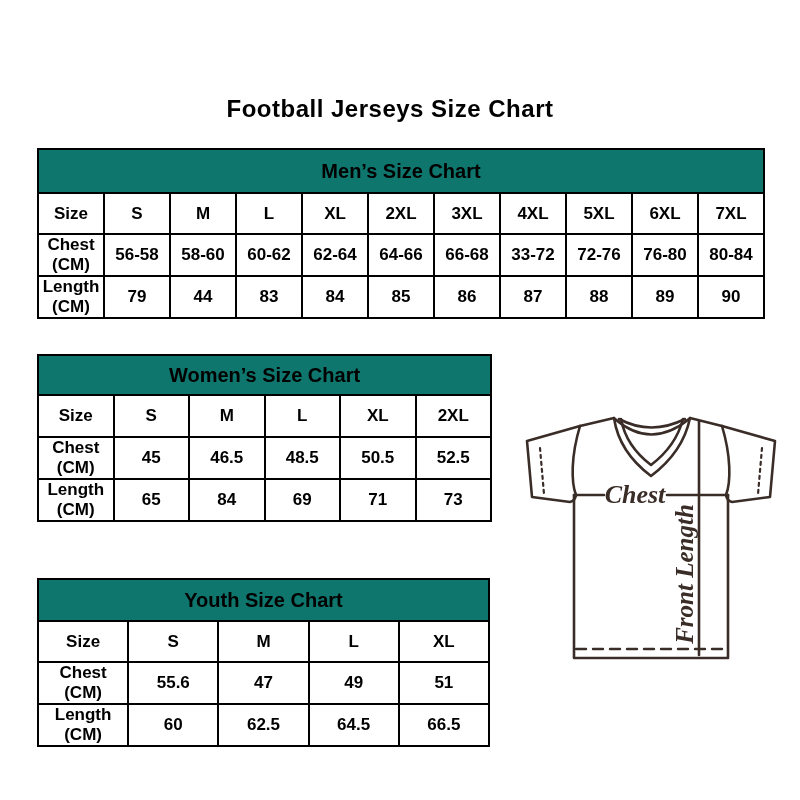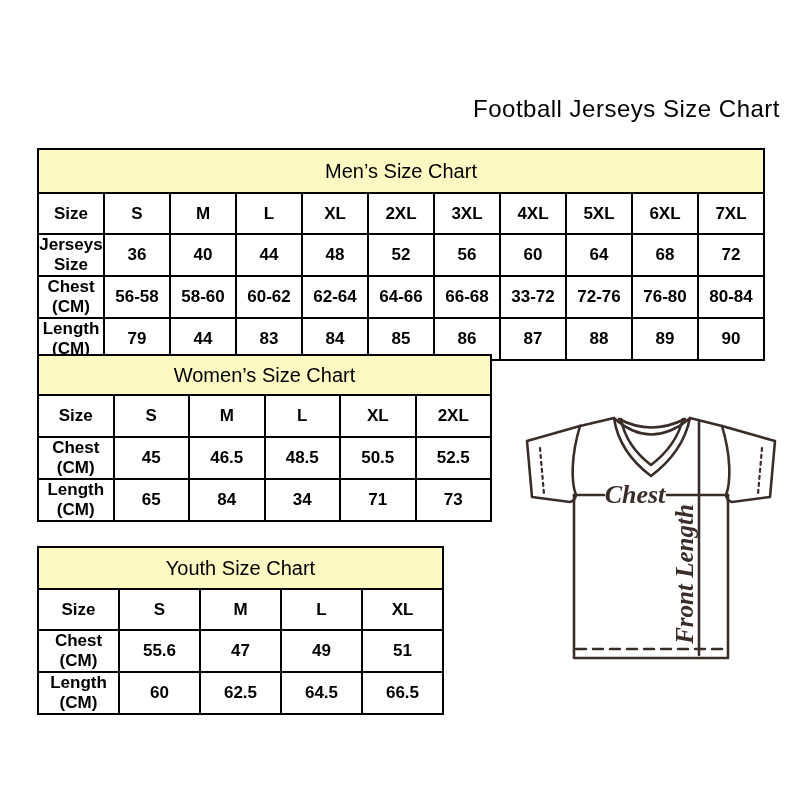--- a/index.html
+++ b/index.html
@@ -1,46 +1,46 @@
 <!DOCTYPE html>
 <html><head>
 <meta charset="utf-8">
 <style>
   html,body{margin:0;padding:0;}
   body{
     width:800px;height:800px;position:relative;background:#ffffff;
     font-family:"Liberation Sans",sans-serif;color:#000;overflow:hidden;
   }
   .page-title{
-    position:absolute;top:95px;left:0;width:780px;text-align:right;
-    font-size:24px;font-weight:normal;letter-spacing:.5px;
+    position:absolute;top:95px;left:0;width:780px;text-align:center;
+    font-size:24px;font-weight:bold;letter-spacing:.5px;
   }
   .size-table{position:absolute;}
   table{
     border-collapse:collapse;table-layout:fixed;width:100%;
     border:2px solid #000;
   }
   td{
     border:2px solid #000;text-align:center;vertical-align:middle;
     font-size:17px;font-weight:bold;padding:0;
   }
   td.t-title{
-    background:#fef9c3;font-size:20px;font-weight:normal;
+    background:#0f766e;font-size:20px;font-weight:bold;
   }
   td.label-col{width:113px;}
   
   #t-mens{left:37px;top:148px;width:728px;}
   #t-mens td{height:39px;}
   #t-mens td.t-title{height:42px;}
   
   #t-womens{left:37px;top:354px;width:455px;}
   #t-womens td{height:40px;}
   #t-womens td.t-title{height:38px;}
   
-  #t-youth{left:37px;top:546px;width:407px;}
+  #t-youth{left:37px;top:578px;width:453px;}
   #t-youth td{height:39px;}
   #t-youth td.t-title{height:40px;}
   
   .jersey-wrap{position:absolute;left:519px;top:406px;width:274px;height:264px;}
   .jersey-wrap svg{width:100%;height:100%;display:block;}
   .jersey-text{
     font-family:"Liberation Serif",serif;font-style:italic;font-weight:bold;
   }
 </style>
 </head>
@@ -63,33 +63,20 @@
           <td>L</td>
           <td>XL</td>
           <td>2XL</td>
           <td>3XL</td>
           <td>4XL</td>
           <td>5XL</td>
           <td>6XL</td>
           <td>7XL</td>
         </tr>
         <tr>
-          <td class="label-col">Jerseys Size</td>
-          <td>36</td>
-          <td>40</td>
-          <td>44</td>
-          <td>48</td>
-          <td>52</td>
-          <td>56</td>
-          <td>60</td>
-          <td>64</td>
-          <td>68</td>
-          <td>72</td>
-        </tr>
-        <tr>
           <td class="label-col">Chest (CM)</td>
           <td>56-58</td>
           <td>58-60</td>
           <td>60-62</td>
           <td>62-64</td>
           <td>64-66</td>
           <td>66-68</td>
           <td>33-72</td>
           <td>72-76</td>
           <td>76-80</td>
@@ -133,21 +120,21 @@
           <td>45</td>
           <td>46.5</td>
           <td>48.5</td>
           <td>50.5</td>
           <td>52.5</td>
         </tr>
         <tr>
           <td class="label-col">Length (CM)</td>
           <td>65</td>
           <td>84</td>
-          <td>34</td>
+          <td>69</td>
           <td>71</td>
           <td>73</td>
         </tr>
       </tbody>
   </table>
 </div>
 
 <div class="size-table" id="t-youth">
   <table>
     <thead>

